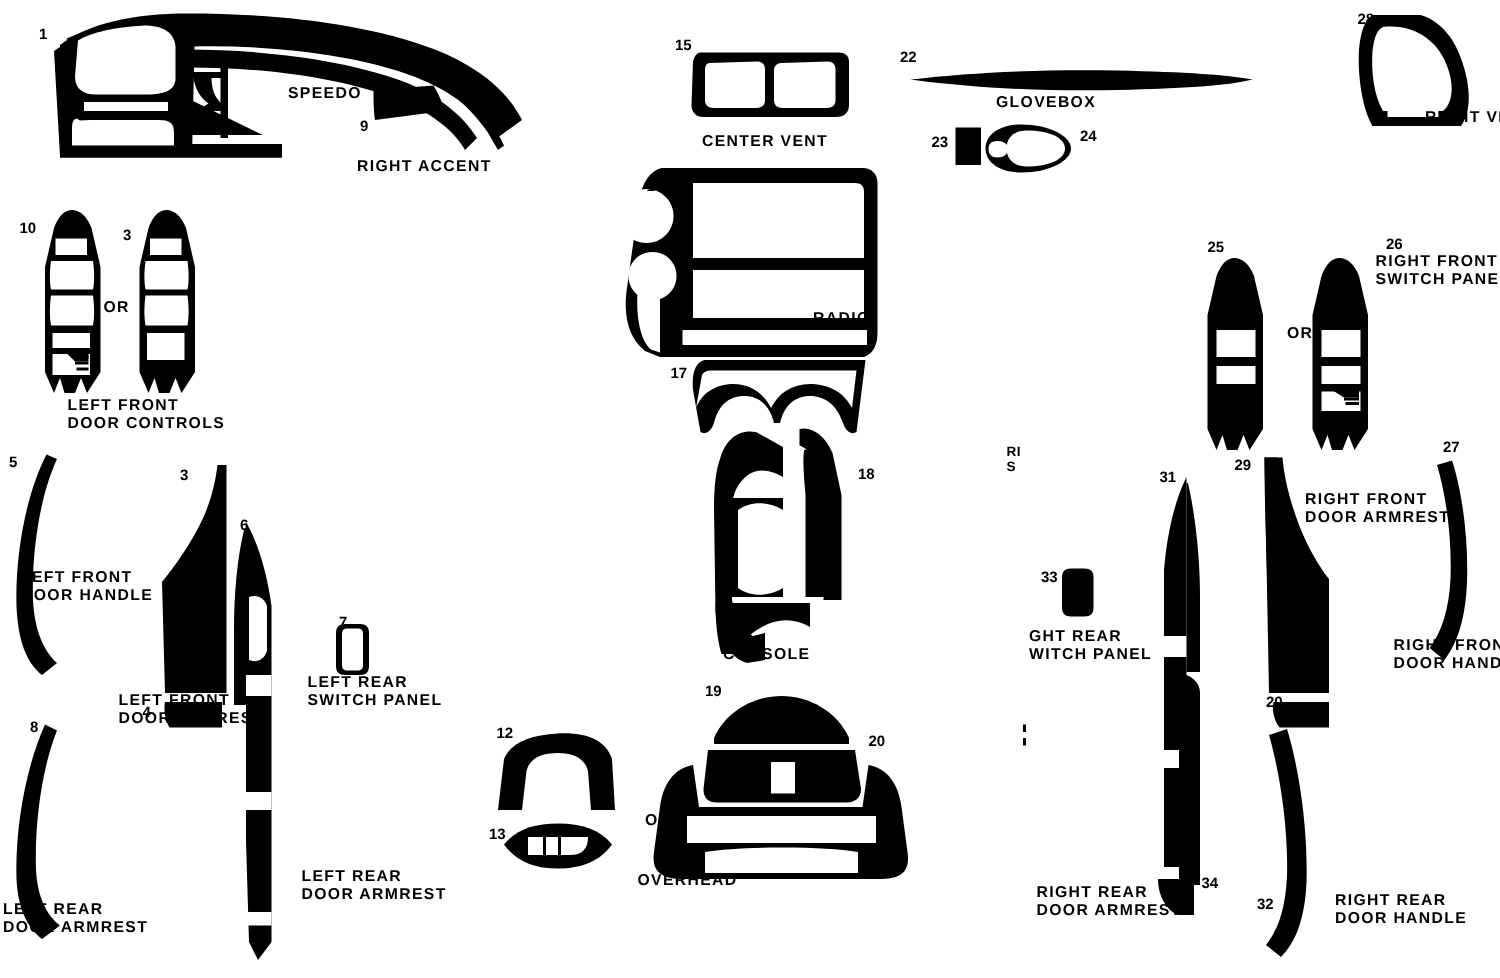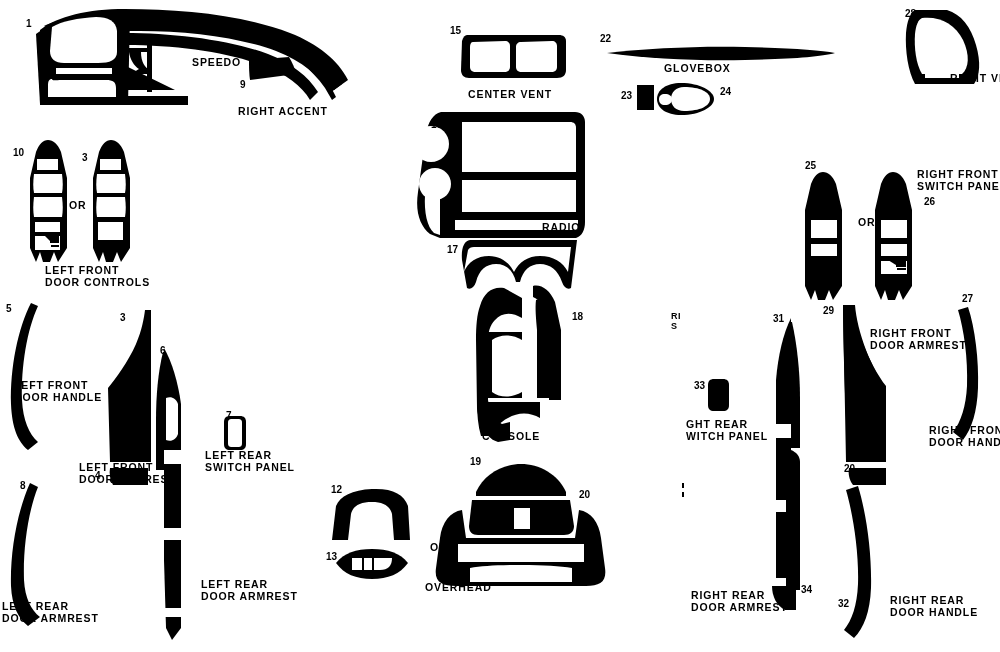--- a/index.html
+++ b/index.html
@@ -753,21 +753,21 @@
   <span class="lbl num" style="left:326px; top:551px;">13</span>
   <span class="lbl num" style="left:470px; top:456px;">19</span>
   <span class="lbl num" style="left:579px; top:489px;">20</span>
   <span class="lbl num" style="left:582px; top:527px;">21</span>
 
   <span class="lbl num" style="left:600px; top:33px;">22</span>
   <span class="lbl num" style="left:621px; top:90px;">23</span>
   <span class="lbl num" style="left:720px; top:86px;">24</span>
   <span class="lbl num" style="left:905px; top:8px;">28</span>
   <span class="lbl num" style="left:805px; top:160px;">25</span>
-  <span class="lbl num" style="left:924px; top:158px;margin-top:38px;">26</span>
+  <span class="lbl num" style="left:924px; top:158px;">26</span>
   <span class="lbl num" style="left:962px; top:293px;">27</span>
   <span class="lbl num" style="left:823px; top:305px;">29</span>
   <span class="lbl num" style="left:844px; top:463px;">20</span>
   <span class="lbl num" style="left:773px; top:313px;">31</span>
   <span class="lbl num" style="left:838px; top:598px;">32</span>
   <span class="lbl num" style="left:694px; top:380px;">33</span>
   <span class="lbl num" style="left:801px; top:584px;">34</span>
 
   <span class="lbl cap" style="left:192px; top:56px;">SPEEDO</span>
   <span class="lbl cap" style="left:238px; top:105px;">RIGHT ACCENT</span>
@@ -779,41 +779,41 @@
   <span class="lbl cap" style="left:79px;  top:461px;">LEFT FRONT
 DOOR ARMREST</span>
   <span class="lbl cap" style="left:205px; top:449px;">LEFT REAR
 SWITCH PANEL</span>
   <span class="lbl cap" style="left:201px; top:578px;">LEFT REAR
 DOOR ARMREST</span>
   <span class="lbl cap" style="left:2px;   top:600px;">LEFT REAR
 DOOR ARMREST</span>
 
   <span class="lbl cap" style="left:468px; top:88px;">CENTER VENT</span>
-  <span class="lbl cap" style="left:503px; top:221px;padding-left:39px;">RADIO</span>
+  <span class="lbl cap" style="left:503px; top:206px;padding-left:39px;">RADIO</span>
   <span class="lbl cap" style="left:482px; top:430px;">CONSOLE</span>
   <span class="lbl cap" style="left:664px; top:62px;">GLOVEBOX</span>
   <span class="lbl cap" style="left:950px; top:72px;">RIGHT VENT</span>
 
   <span class="lbl or" style="left:430px; top:541px;">OR</span>
   <span class="lbl cap" style="left:425px; top:581px;">OVERHEAD</span>
 
   <span class="lbl or" style="left:858px; top:216px;">OR</span>
   <span class="lbl cap" style="left:917px; top:168px;">RIGHT FRONT
 SWITCH PANEL</span>
   <span class="lbl cap" style="left:870px; top:327px;">RIGHT FRONT
 DOOR ARMREST</span>
   <span class="lbl cap" style="left:929px; top:424px;">RIGHT FRONT
 DOOR HANDLE</span>
   <span class="lbl cap" style="left:691px; top:589px;">RIGHT REAR
 DOOR ARMREST</span>
   <span class="lbl cap" style="left:890px; top:594px;">RIGHT REAR
 DOOR HANDLE</span>
 
-  <span class="lbl clip-a" style="left:671px; top:311px;">RI
+  <span class="lbl clip-a" style="left:671px; top:296px;">RI
 S</span>
   <span class="lbl cap" style="left:686px; top:418px;">GHT REAR
 WITCH PANEL</span>
 
   <span class="dot" style="left:682px; top:483px; width:2px; height:5px;"></span>
   <span class="dot" style="left:682px; top:492px; width:2px; height:5px;"></span>
 
 </div>
 
 </body></html>

